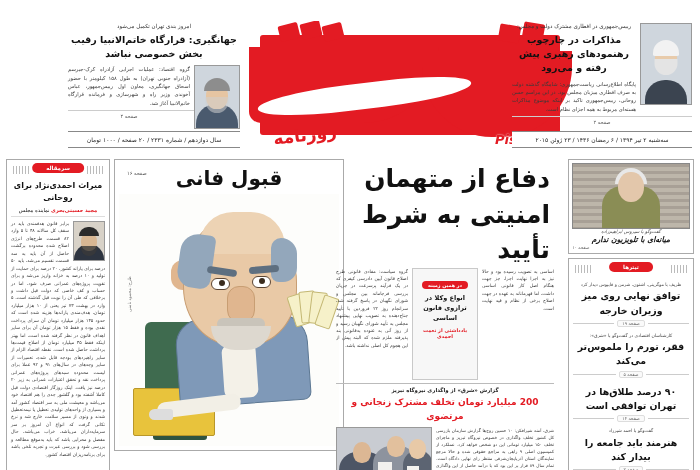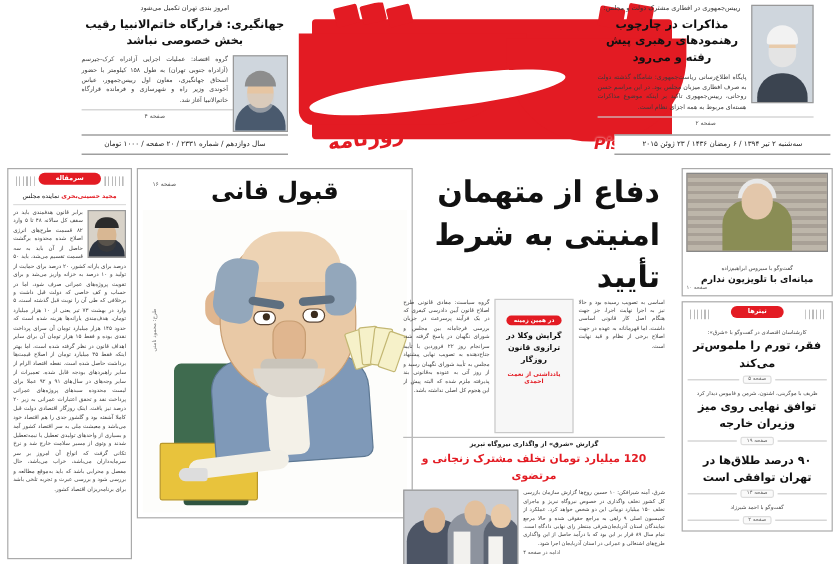--- a/index.html
+++ b/index.html
@@ -7,21 +7,21 @@
   body{
     width:700px;height:470px;overflow:hidden;
     background:#ffffff;
     font-family:"DejaVu Sans","Liberation Sans",sans-serif;
     color:#111;
     position:relative;
   }
   .page{position:relative;width:700px;height:470px;background:#fff;}
 
   
-  .masthead{position:relative;height:135px;width:640px;}
+  .masthead{position:relative;height:135px;width:640px;margin-top:19px;}
 
   
   .logo-wrap{
     position:absolute;left:183px;top:2px;width:335px;height:130px;
     overflow:hidden;
   }
   .logo-body{
     position:absolute;right:18px;top:14px;width:300px;height:100px;
     background:#e31b23;
     border-radius:3px 3px 3px 3px;
@@ -55,21 +55,21 @@
     color:#e31b23;font-size:13px;font-style:italic;font-weight:bold;
     text-shadow:0 0 2px #fff;
   }
 
   
   .top-art{
     position:absolute;top:4px;
     font-size:6.5px;line-height:1.45;
   }
   .top-left{left:8px;width:172px;}
-  .top-right{right:22px;width:180px;}
+  .top-right{right:8px;width:180px;}
   .ta-kicker{font-size:5.5px;color:#333;text-align:center;margin-bottom:2px;}
   .ta-head{
     font-size:9.5px;font-weight:bold;text-align:center;line-height:1.5;
     color:#111;margin-bottom:4px;
   }
   .ta-body{
     font-size:5.2px;line-height:1.6;text-align:justify;color:#3a3a3a;
   }
   .ta-more{font-size:5px;text-align:center;color:#555;margin-top:3px;
            border-top:1px solid #ccc;padding-top:2px;}
@@ -268,21 +268,21 @@
     border:1px solid #888;box-sizing:border-box;
   }
   .sp-stripes{position:absolute;inset:0;
     background:repeating-linear-gradient(180deg,#a8a096 0 3px,#bdb6aa 3px 7px);}
   .sp-person{position:absolute;left:50%;bottom:0;transform:translateX(-50%);
     width:58px;height:42px;background:#8a8d55;border-radius:20px 20px 0 0;}
   .sp-head{position:absolute;left:50%;top:8px;transform:translateX(-50%);
     width:26px;height:30px;background:#e3c7ab;border-radius:48%;}
   .sp-hair{position:absolute;left:50%;top:4px;transform:translateX(-50%);
     width:32px;height:16px;background:#e8e8e8;border-radius:16px 16px 0 0;}
-  .sp-cap{margin-top:12px;}
+  .sp-cap{margin-top:0;font-style:italic;}
   .sp-kicker{font-size:4.6px;text-align:center;color:#444;}
   .sp-head-txt{font-size:7.6px;font-weight:bold;text-align:center;margin-top:1px;}
   .sp-page{font-size:4.4px;color:#666;text-align:left;margin-top:1px;}
 
   .titles-box{
     border:1px solid #aaa;padding:3px 4px 2px;background:#fff;
     box-sizing:border-box;
   }
   .tb-item{padding:3px 0;}
   .tb-kicker{font-size:4.5px;text-align:center;color:#444;line-height:1.4;}
@@ -348,20 +348,21 @@
     <div class="infobar infobar-left">سال دوازدهم / شماره ۲۳۳۱ / ۲۰ صفحه / ۱۰۰۰ تومان</div>
     <div class="infobar infobar-right">سه‌شنبه ۲ تیر ۱۳۹۴ / ۶ رمضان ۱۴۳۶ / ۲۳ ژوئن ۲۰۱۵</div>
   </div>
 
   <div class="cols">
 
     <div class="col-edit">
       <div class="badge-wrap">
         <div class="badge">سرمقاله</div>
       </div>
+      <div class="edit-head">میراث احمدی‌نژاد برای روحانی</div>
       <div class="edit-by">
         <b>مجید حسینی‌بحری</b>
         <span>نماینده مجلس</span>
       </div>
       <div class="edit-photo">
         <div class="body-sh" style="background:#2d3440;width:30px;height:16px;"></div>
         <div class="face">
           <div class="hair" style="background:#2b2b2b;width:20px;height:9px;"></div>
           <div class="head" style="background:#d8b793;width:16px;height:19px;"></div>
           <div class="beardw" style="background:#3a3a3a;width:16px;height:10px;opacity:.8;"></div>
@@ -406,29 +407,29 @@
         </div>
       </div>
     </div>
 
     <div class="col-lead">
       <div class="lead-head">دفاع از متهمان امنیتی به شرط تأیید</div>
       <div class="lead-grid">
         <div class="lead-txt">اساسی به تصویب رسیده بود و حالا نیز به اجرا نهایت اجرا، جز جهت هنگام اصل کار قانونی اساسی داشت، اما قهرمانانه به عهده در جهت اصلاح برخی از نظام و قید نهایت است.</div>
         <div class="lead-box">
           <div class="lb-badge">در همین زمینه</div>
-          <div class="lb-head">گرایش وکلا در ترازوی قانون روزگار</div>
+          <div class="lb-head">انواع وکلا در ترازوی قانون اساسی</div>
           <div class="lb-by">یادداشتی از نعمت احمدی</div>
         </div>
         <div class="lead-txt">گروه سیاست: مفادی قانونی طرح اصلاح قانون آیین دادرسی کیفری که در یک فرآیند پرسرعت در جریان بررسی فرجامانه بین مجلس و شورای نگهبان در پاسخ گرفته شد، سرانجام روز ۲۲ فروردین با تأیید جناح‌دهنده به تصویب نهایی پیشنهاد مجلس به تأیید شورای نگهبان رسید و از روز آتی به عنوده به‌قانونی بند پذیرفته ملزم شده که البته پیش از این هجوم کل اصلی نداشته باشد.</div>
       </div>
 
       <div class="bot-story">
         <div class="bs-kicker">گزارش «شرق» از واگذاری نیروگاه تبریز</div>
-        <div class="bs-head">120 میلیارد تومان تخلف مشترک زنجانی و مرتضوی</div>
+        <div class="bs-head">200 میلیارد تومان تخلف مشترک زنجانی و مرتضوی</div>
         <div class="bs-row">
           <div class="bs-txt">
             <span>شرق، آمنه شیرافکن: ۱۰ حسین روح‌ها گزارش سازمان بازرسی کل کشور تخلف واگذاری در خصوص نیروگاه تبریز و ماجرای تخلف ۱۵۰ میلیارد تومانی این دو شخص خواهد کرد. عملکرد از کمیسیون اصلی ۹ راهی به مراجع حقوقی شده و حالا مرجع نمایندگان استان آذربایجان‌شرقی منتظر رای نهایی دادگاه است. تمام سال ۸۹ قرار بر این بود که با درآمد حاصل از این واگذاری طرح‌های اشتغالی و عمرانی در استان آذربایجان اجرا شود.</span>
             <div class="bs-more">ادامه در صفحه ۴</div>
           </div>
           <div class="bs-photo">
             <div class="p-body" style="left:2px;bottom:0;width:46px;height:48px;background:#4d5565;"></div>
             <div class="p-head" style="left:16px;top:14px;width:18px;height:21px;background:#dcb794;"></div>
             <div class="p-body" style="left:36px;bottom:0;width:44px;height:54px;background:#8d939e;"></div>
             <div class="p-head" style="left:50px;top:8px;width:18px;height:21px;background:#e2c09d;"></div>
@@ -455,50 +456,51 @@
           <div class="sp-page">صفحه ۱۰</div>
         </div>
       </div>
 
       <div class="titles-box">
         <div class="badge-wrap">
           <div class="badge">تیترها</div>
         </div>
 
         <div class="tb-item">
+          <div class="tb-kicker">ظریف با موگرینی، اشتون، شرمن و فابیوس دیدار کرد</div>
+          <div class="tb-head">توافق نهایی روی میز وزیران خارجه</div>
+          <div class="tb-sep">
+            <span></span>
+            <div class="tb-page">صفحه ۱۹</div>
+            <span></span>
+          </div>
+        </div>
+
+        <div class="tb-item">
           <div class="tb-kicker">کارشناسان اقتصادی در گفت‌وگو با «شرق»:</div>
           <div class="tb-head">فقر، تورم را ملموس‌تر می‌کند</div>
           <div class="tb-sep">
             <span></span>
             <div class="tb-page">صفحه ۵</div>
             <span></span>
           </div>
         </div>
 
         <div class="tb-item">
-          <div class="tb-kicker">ظریف با موگرینی، اشتون، شرمن و فابیوس دیدار کرد</div>
-          <div class="tb-head">توافق نهایی روی میز وزیران خارجه</div>
-          <div class="tb-sep">
-            <span></span>
-            <div class="tb-page">صفحه ۱۹</div>
-            <span></span>
-          </div>
-        </div>
-
-        <div class="tb-item">
           <div class="tb-head">۹۰ درصد طلاق‌ها در تهران توافقی است</div>
           <div class="tb-sep">
             <span></span>
             <div class="tb-page">صفحه ۱۴</div>
             <span></span>
           </div>
         </div>
 
         <div class="tb-item">
           <div class="tb-kicker">گفت‌وگو با احمد شیرزاد</div>
+          <div class="tb-head">هنرمند باید جامعه را بیدار کند</div>
           <div class="tb-sep">
             <span></span>
             <div class="tb-page">صفحه ۲</div>
             <span></span>
           </div>
         </div>
       </div>
     </div>
 
   </div>

